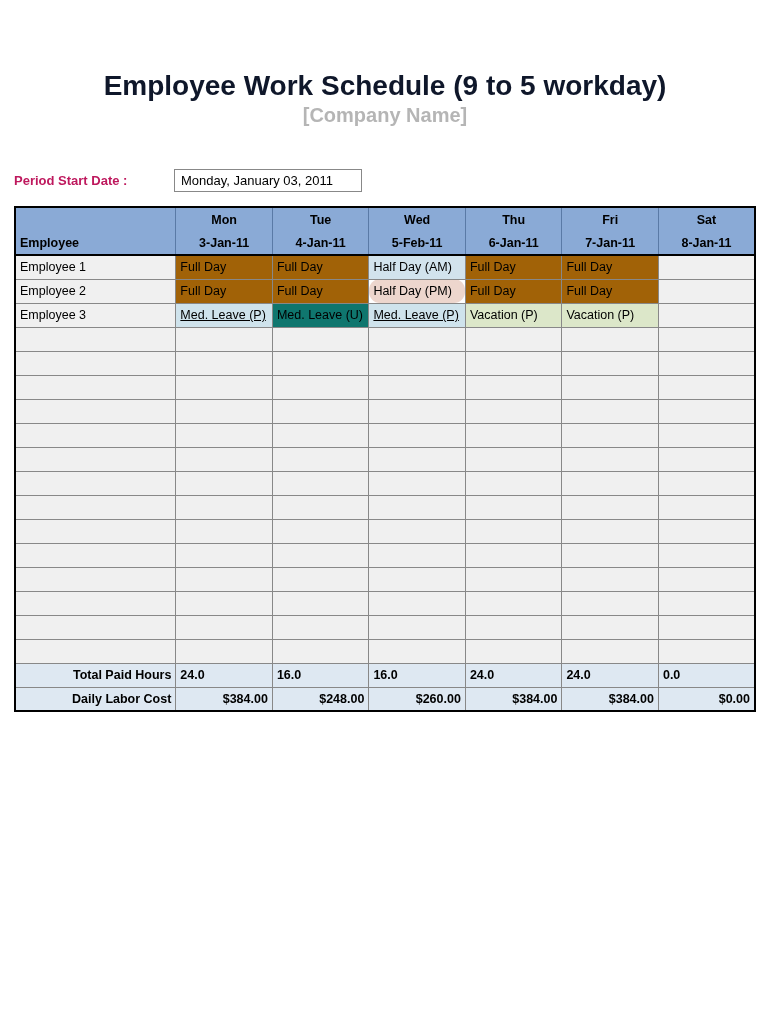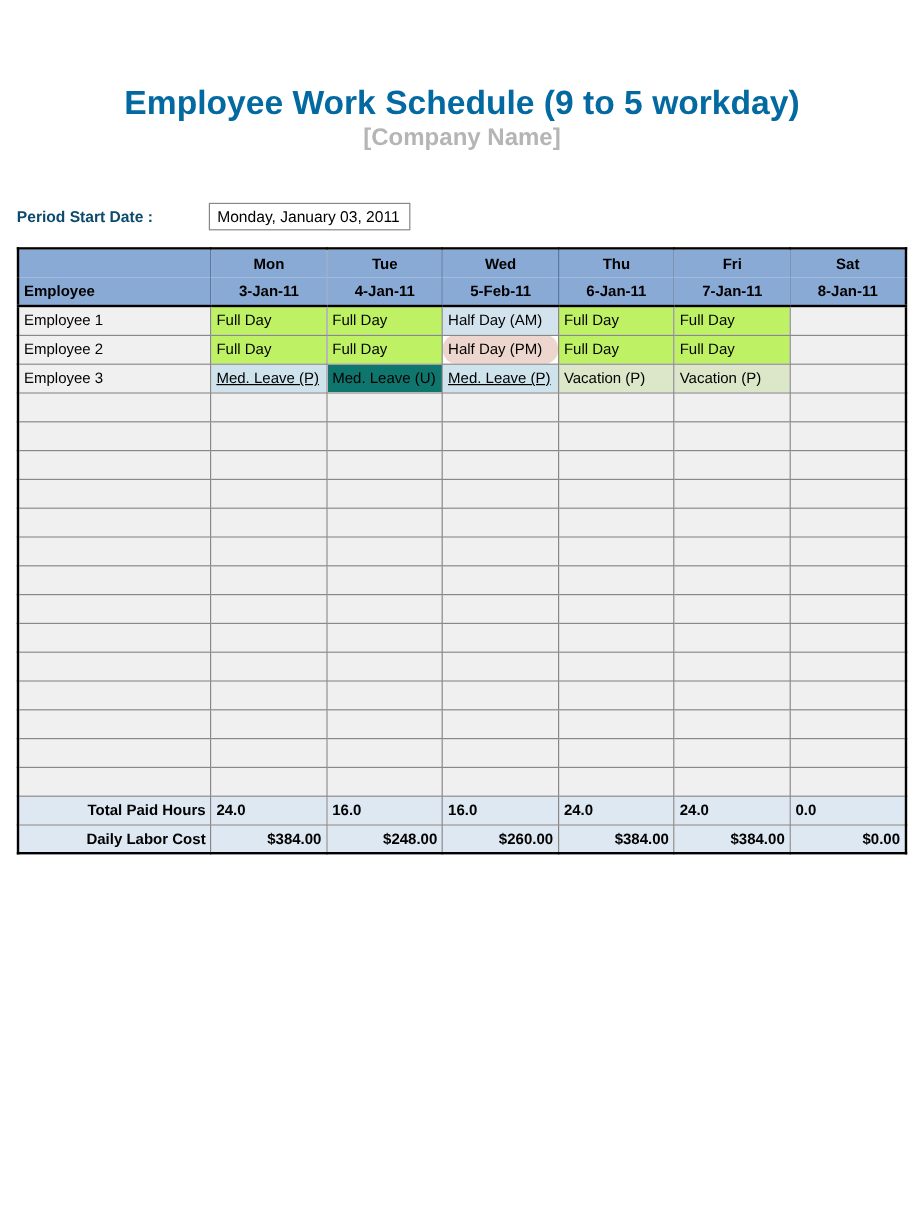--- a/index.html
+++ b/index.html
@@ -10,46 +10,46 @@
     height: 1024px;
     padding: 0;
   }
   .page {
     padding: 14px 14px 0 14px;
   }
   .title {
     text-align: center;
     font-size: 28px;
     font-weight: bold;
-    color: #0369a1;
+    color: #0f172a;
     margin-top: 56px;
   }
   .subtitle {
     text-align: center;
     font-size: 20px;
     font-weight: bold;
     color: #b5b5b5;
     margin-top: 2px;
     margin-bottom: 42px;
   }
   .period-row {
     display: flex;
     align-items: center;
     margin-bottom: 14px;
     font-size: 13px;
   }
   .period-label {
     font-weight: bold;
     width: 160px;
-    color: #0c4a6e;
+    color: #be185d;
   }
   .period-input {
     border: 1px solid #888;
     padding: 3px 6px;
-    width: 168px;
+    width: 188px;
     font-family: Arial, Helvetica, sans-serif;
     font-size: 13px;
     background: #fff;
     color: #000;
   }
   table.sched {
     border-collapse: collapse;
     width: 100%;
     table-layout: fixed;
     border: 2px solid #000;
@@ -78,21 +78,21 @@
     font-weight: bold;
     text-align: center;
     border-top: none;
     border-bottom: 2px solid #000;
   }
   thead tr.hdr2 th:first-child { text-align: left; }
   thead tr.hdr th { border-right: 1px solid #5a7aa6; border-left: 1px solid #5a7aa6; }
   thead tr.hdr2 th { border-right: 1px solid #5a7aa6; border-left: 1px solid #5a7aa6; }
   tbody td { background: #f0f0f0; color: #000; text-align: left; }
   tbody td.emp { background: #f0f0f0; }
-  td.c-fullday { background: #bef264; }
+  td.c-fullday { background: #a16207; }
   td.c-halfam  { background: #d2e3ed; }
   td.c-halfpm  { background: #edd6cd; border-radius: 11px; }
   td.c-medp    { background: #cfe3ec; text-decoration: underline; }
   td.c-medu    { background: #0f766e; }
   td.c-vacp    { background: #dce7c9; }
   td.c-none    { background: #f0f0f0; }
   tfoot td { font-weight: bold; border-top: 2px solid #000; }
   tfoot tr.tot-hours td { background: #dee8f2; text-align: left; }
   tfoot tr.tot-hours td:first-child { text-align: right; }
   tfoot tr.tot-cost td { background: #dee8f2; text-align: right; }

